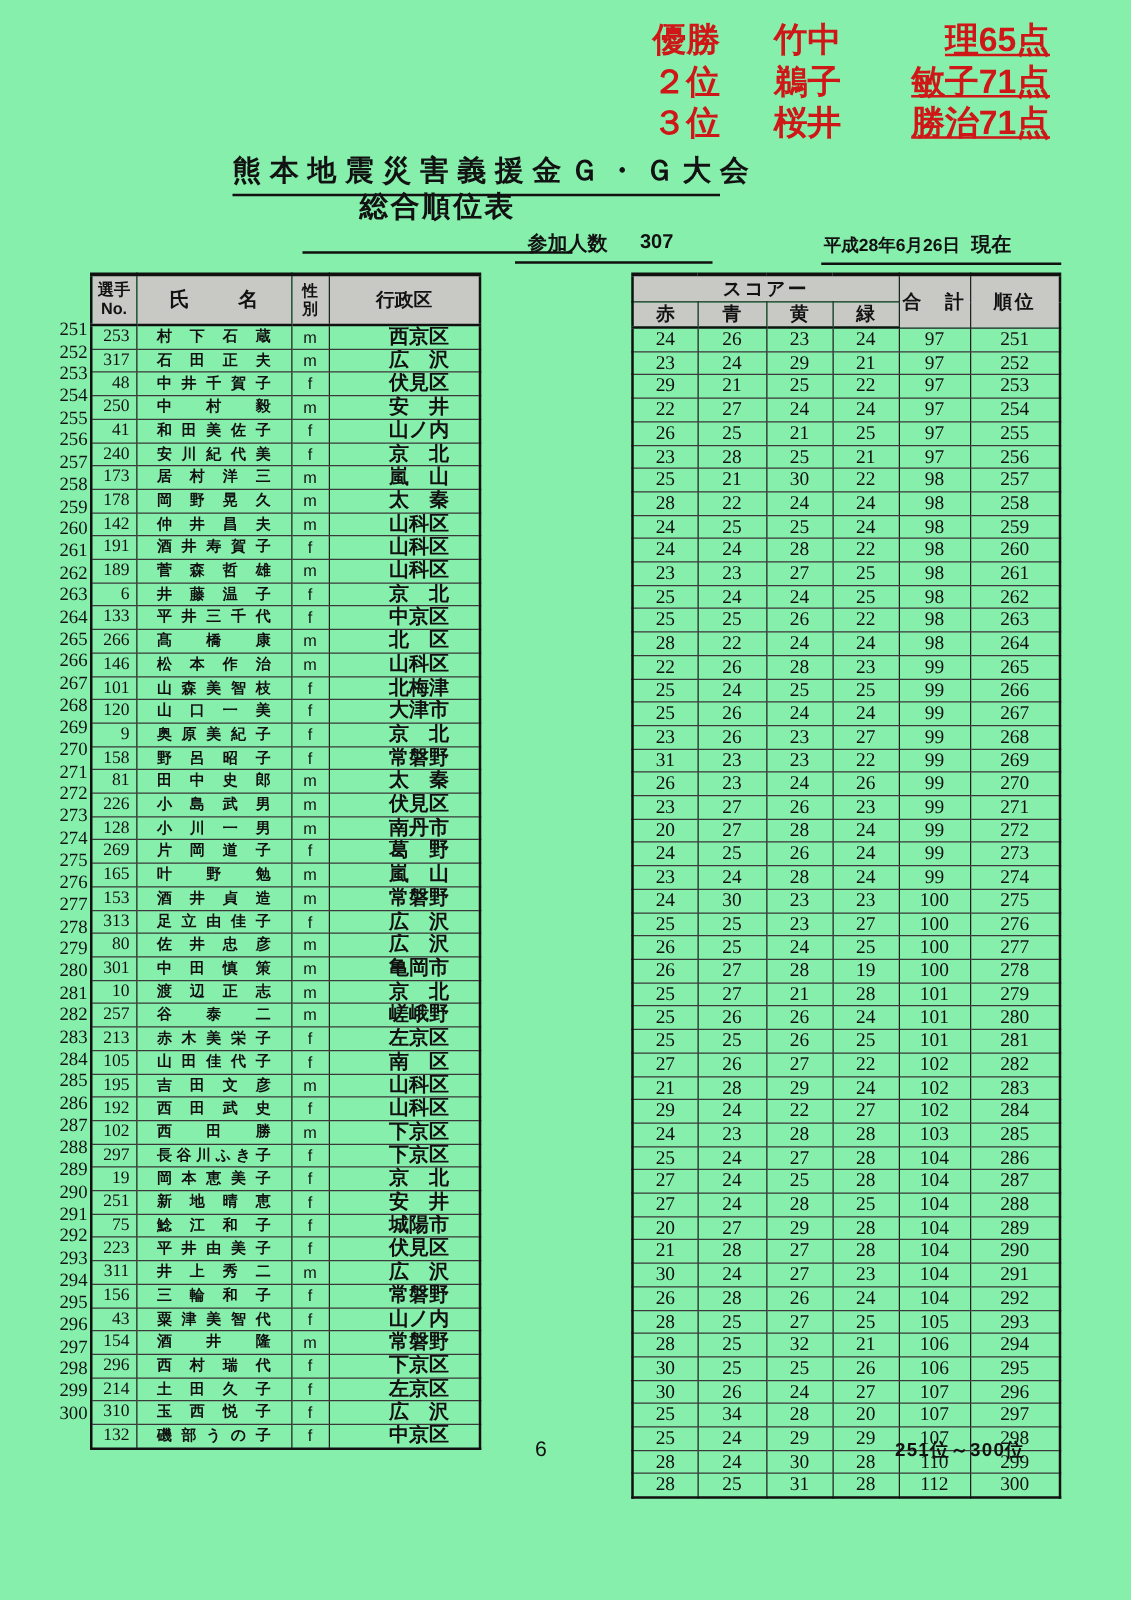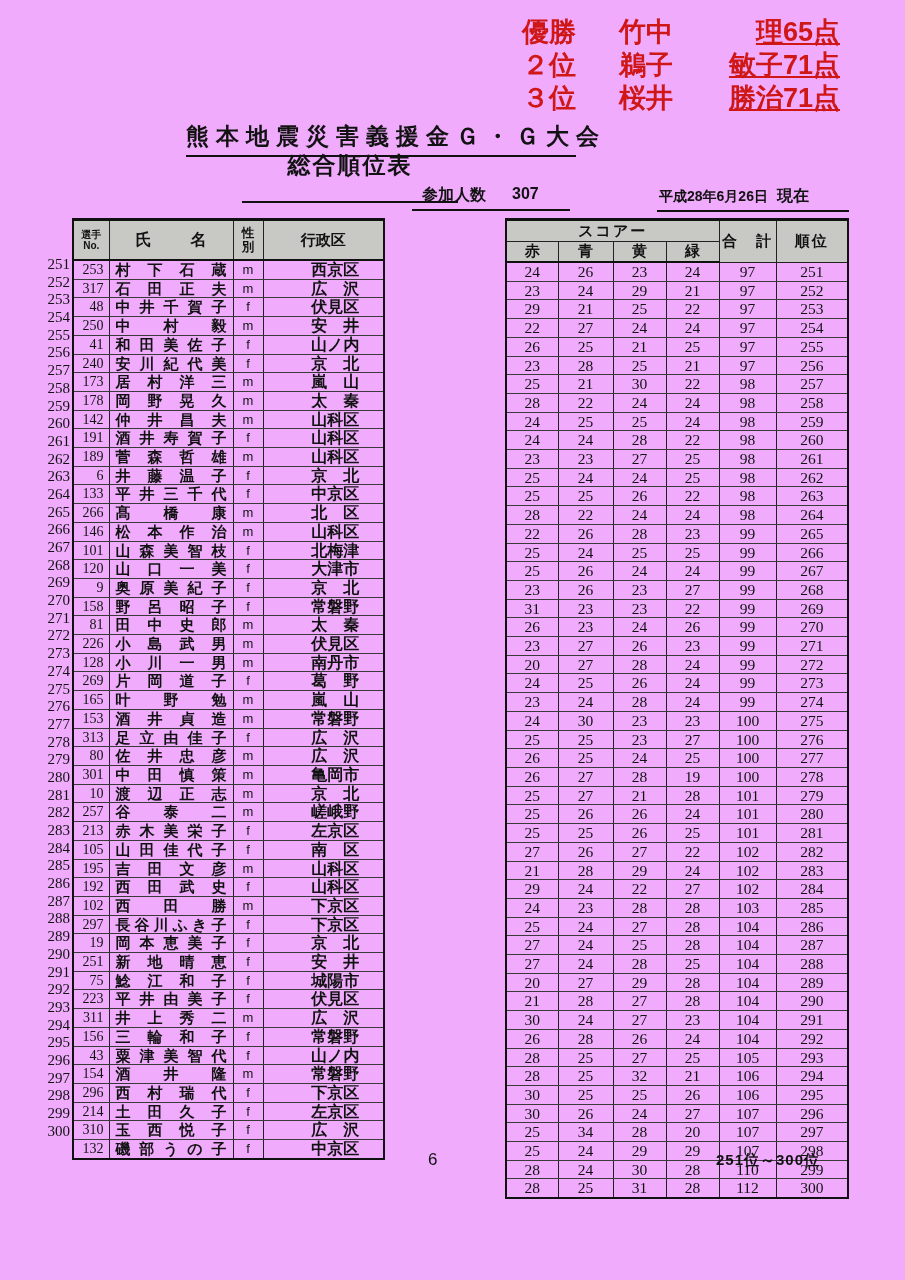--- a/index.html
+++ b/index.html
@@ -1,18 +1,18 @@
 <!DOCTYPE html>
 <html><head>
 <meta charset="utf-8">
 <style>
   html,body{margin:0;padding:0;background:#e8e8e8;}
   .page{
     position:relative;width:905px;height:1280px;margin:0 auto;
-    background:#f0abfc;color:#121212;
+    background:#86efac;color:#121212;
     font-family:"Liberation Sans",sans-serif;overflow:hidden;
   }
   
   .winners{position:absolute;left:522px;top:16px;width:318px;
     color:#cf1717;font-weight:bold;font-size:27px;line-height:33px;}
   .wline{display:flex;}
   .wplace{width:97px;}
   .wsurname{width:95px;}
   .wrest{flex:1;text-align:right;text-decoration:underline;}
   
@@ -39,25 +39,25 @@
     border:2px solid #111;border-top:3px solid #111;}
   table.left{left:72px;width:311px;}
   table.right{left:505px;width:342px;}
   .tbl th{background:#c8c8c4;border:1px solid #222;font-weight:bold;padding:0;overflow:hidden;}
   .tbl thead tr:last-child th{border-bottom:2px solid #111;}
   .tbl td{border:1px solid #3a3a3a;border-left:1px solid #222;border-right:1px solid #222;
     padding:0;height:17.7px;line-height:17.7px;overflow:hidden;white-space:nowrap;}
   th.h-top{height:20px;font-size:15px;letter-spacing:2px;}
   th.h-sub{height:18px;font-size:15px;}
   th.h-tall{height:38px;font-size:15px;}
-  th.no-h{font-size:10px;line-height:1.15;font-weight:bold;text-align:center;}
+  th.no-h{font-size:13px;line-height:1.15;font-weight:bold;text-align:center;}
   th.sex-h{font-size:12.5px;line-height:1.15;}
   th.name-h{text-align:justify;text-align-last:justify;padding:0 26px;font-size:16px;}
   td.c-no{text-align:right;padding-right:5px;font-family:"Liberation Serif",serif;font-size:14px;}
-  td.c-name{font-size:15px;font-weight:600;text-align:justify;text-align-last:justify;padding:0 6px;}
+  td.c-name{font-size:12px;font-weight:600;text-align:justify;text-align-last:justify;padding:0 16px;}
   td.c-sex{text-align:center;font-size:13px;}
   td.c-district{text-align:center;font-size:16px;font-weight:600;padding-left:24px;}
   td.c-num{text-align:center;font-family:"Liberation Serif",serif;font-size:15.5px;}
   
   .page-num{position:absolute;left:428px;top:1150px;font-size:17px;}
   .range-label{position:absolute;left:716px;top:1151px;font-size:15px;font-weight:bold;letter-spacing:1px;}
 </style>
 </head>
 <body>
 

